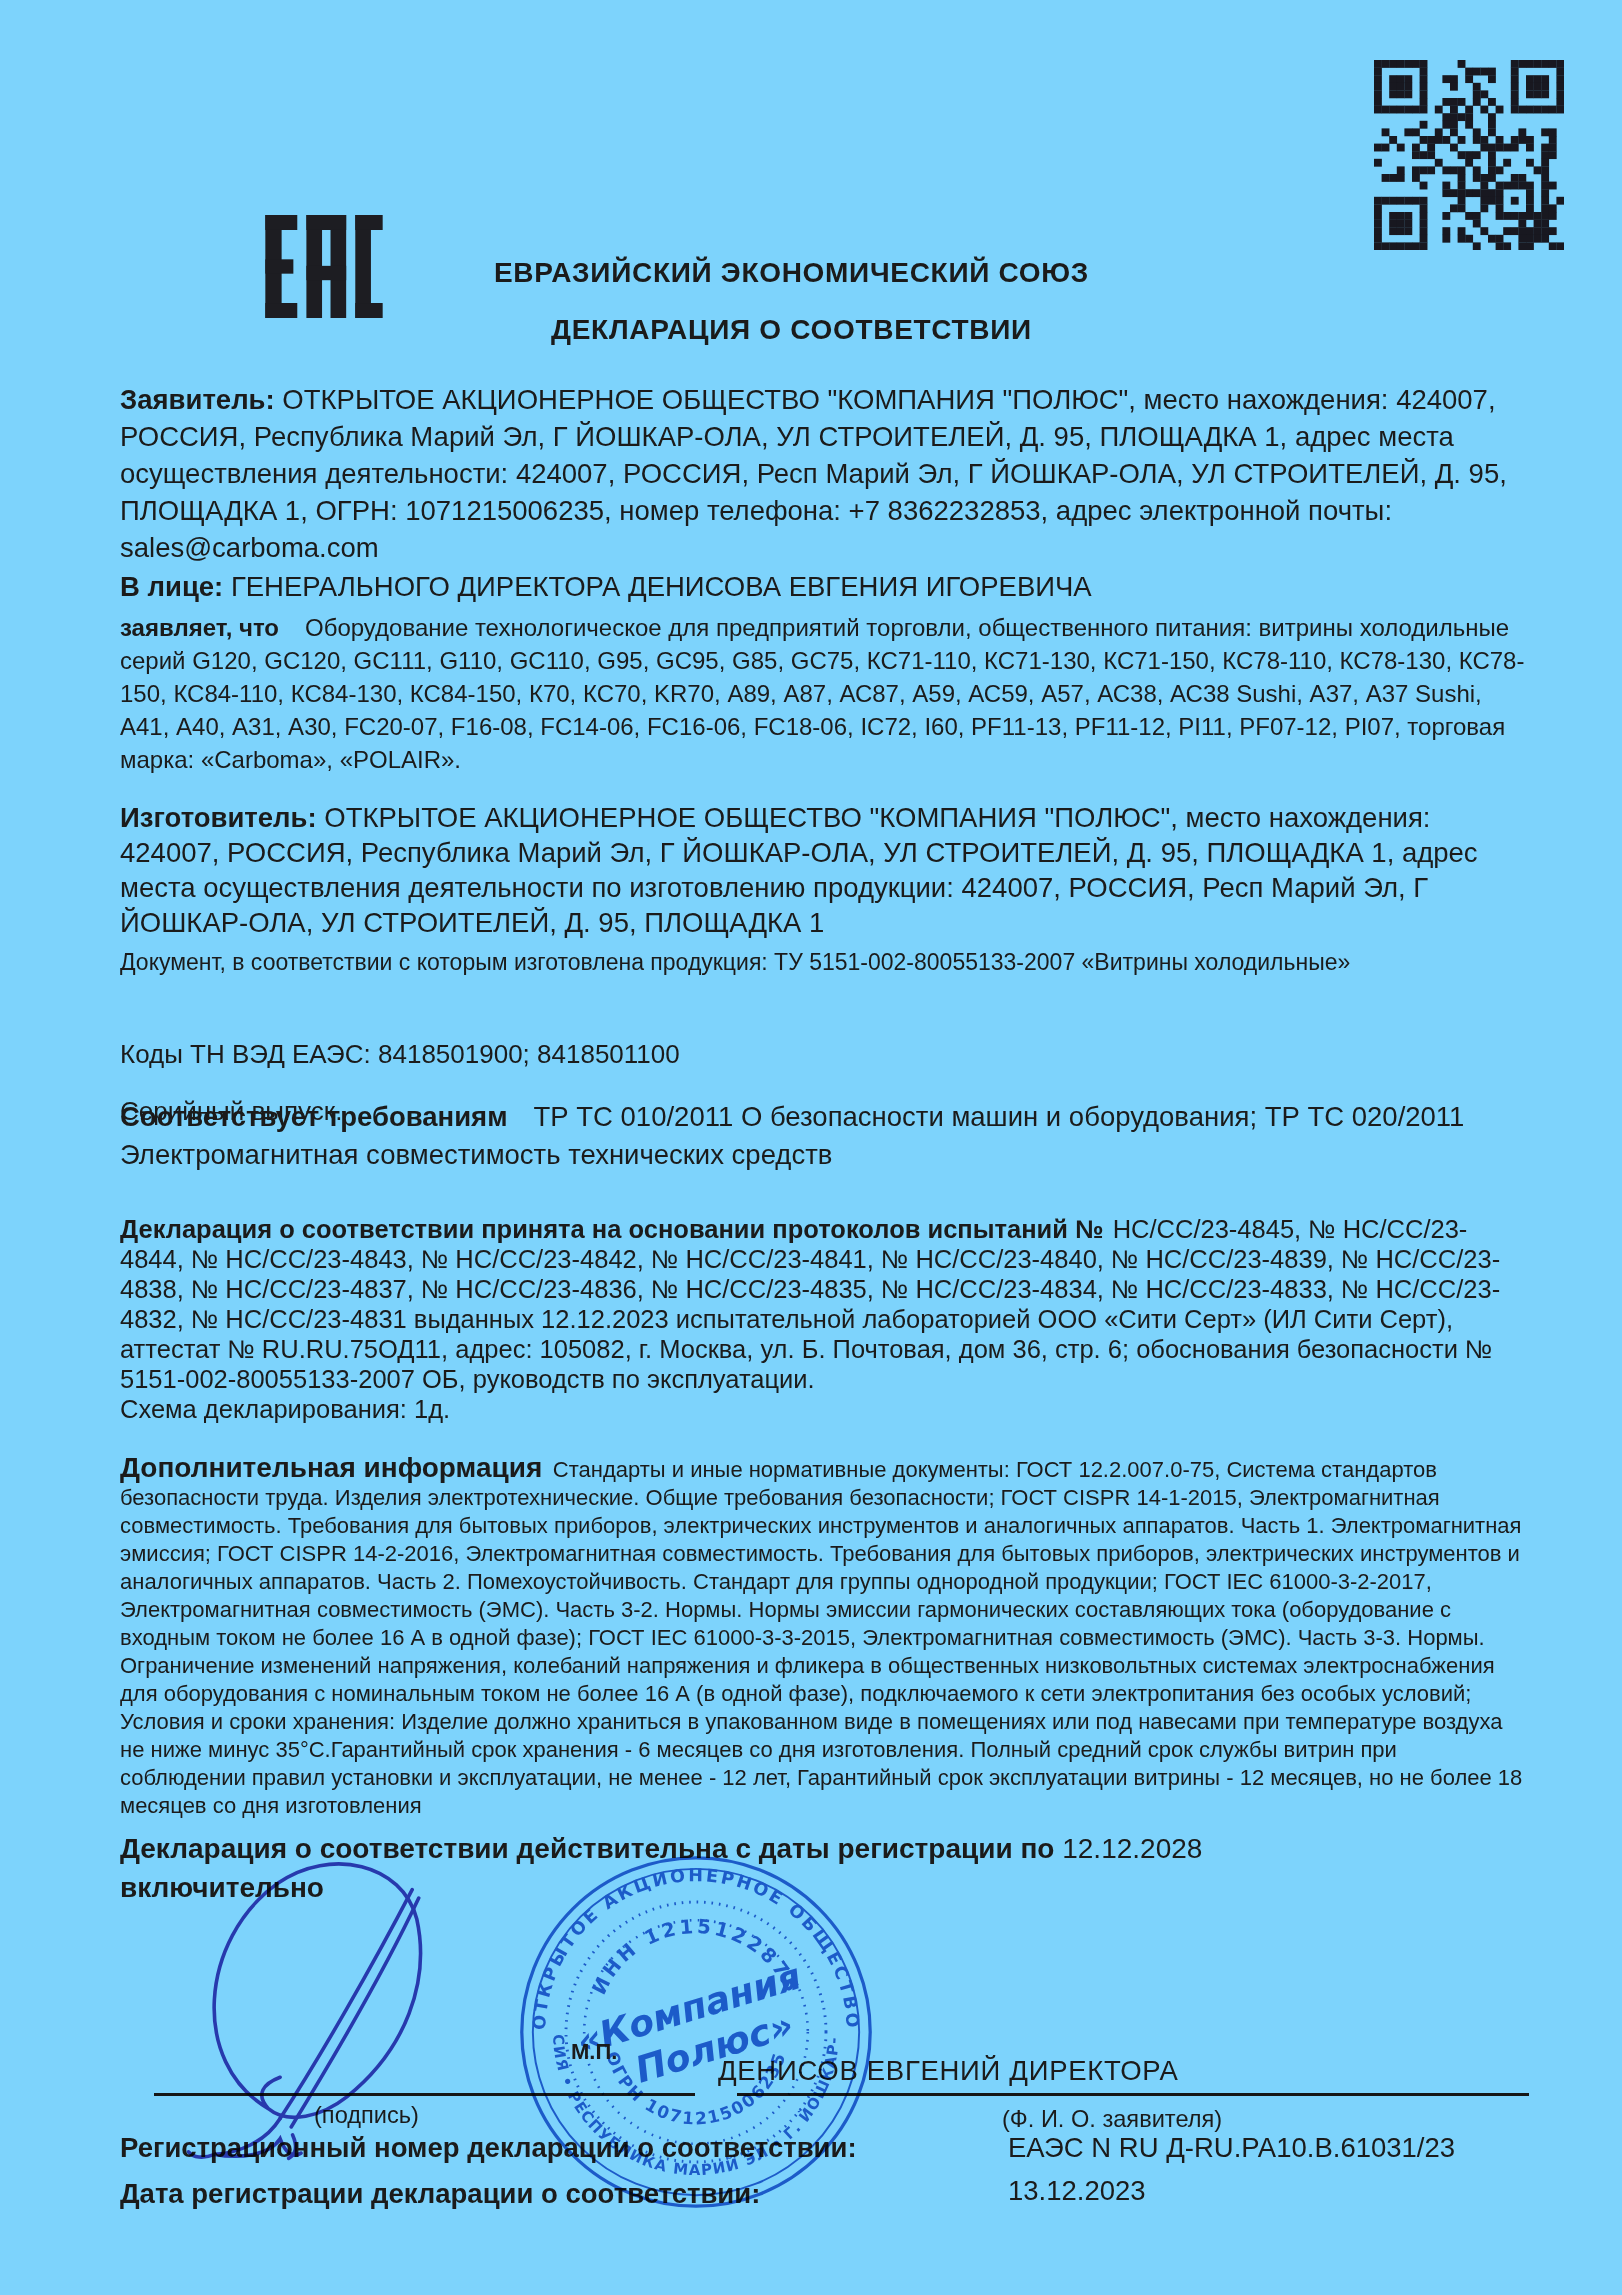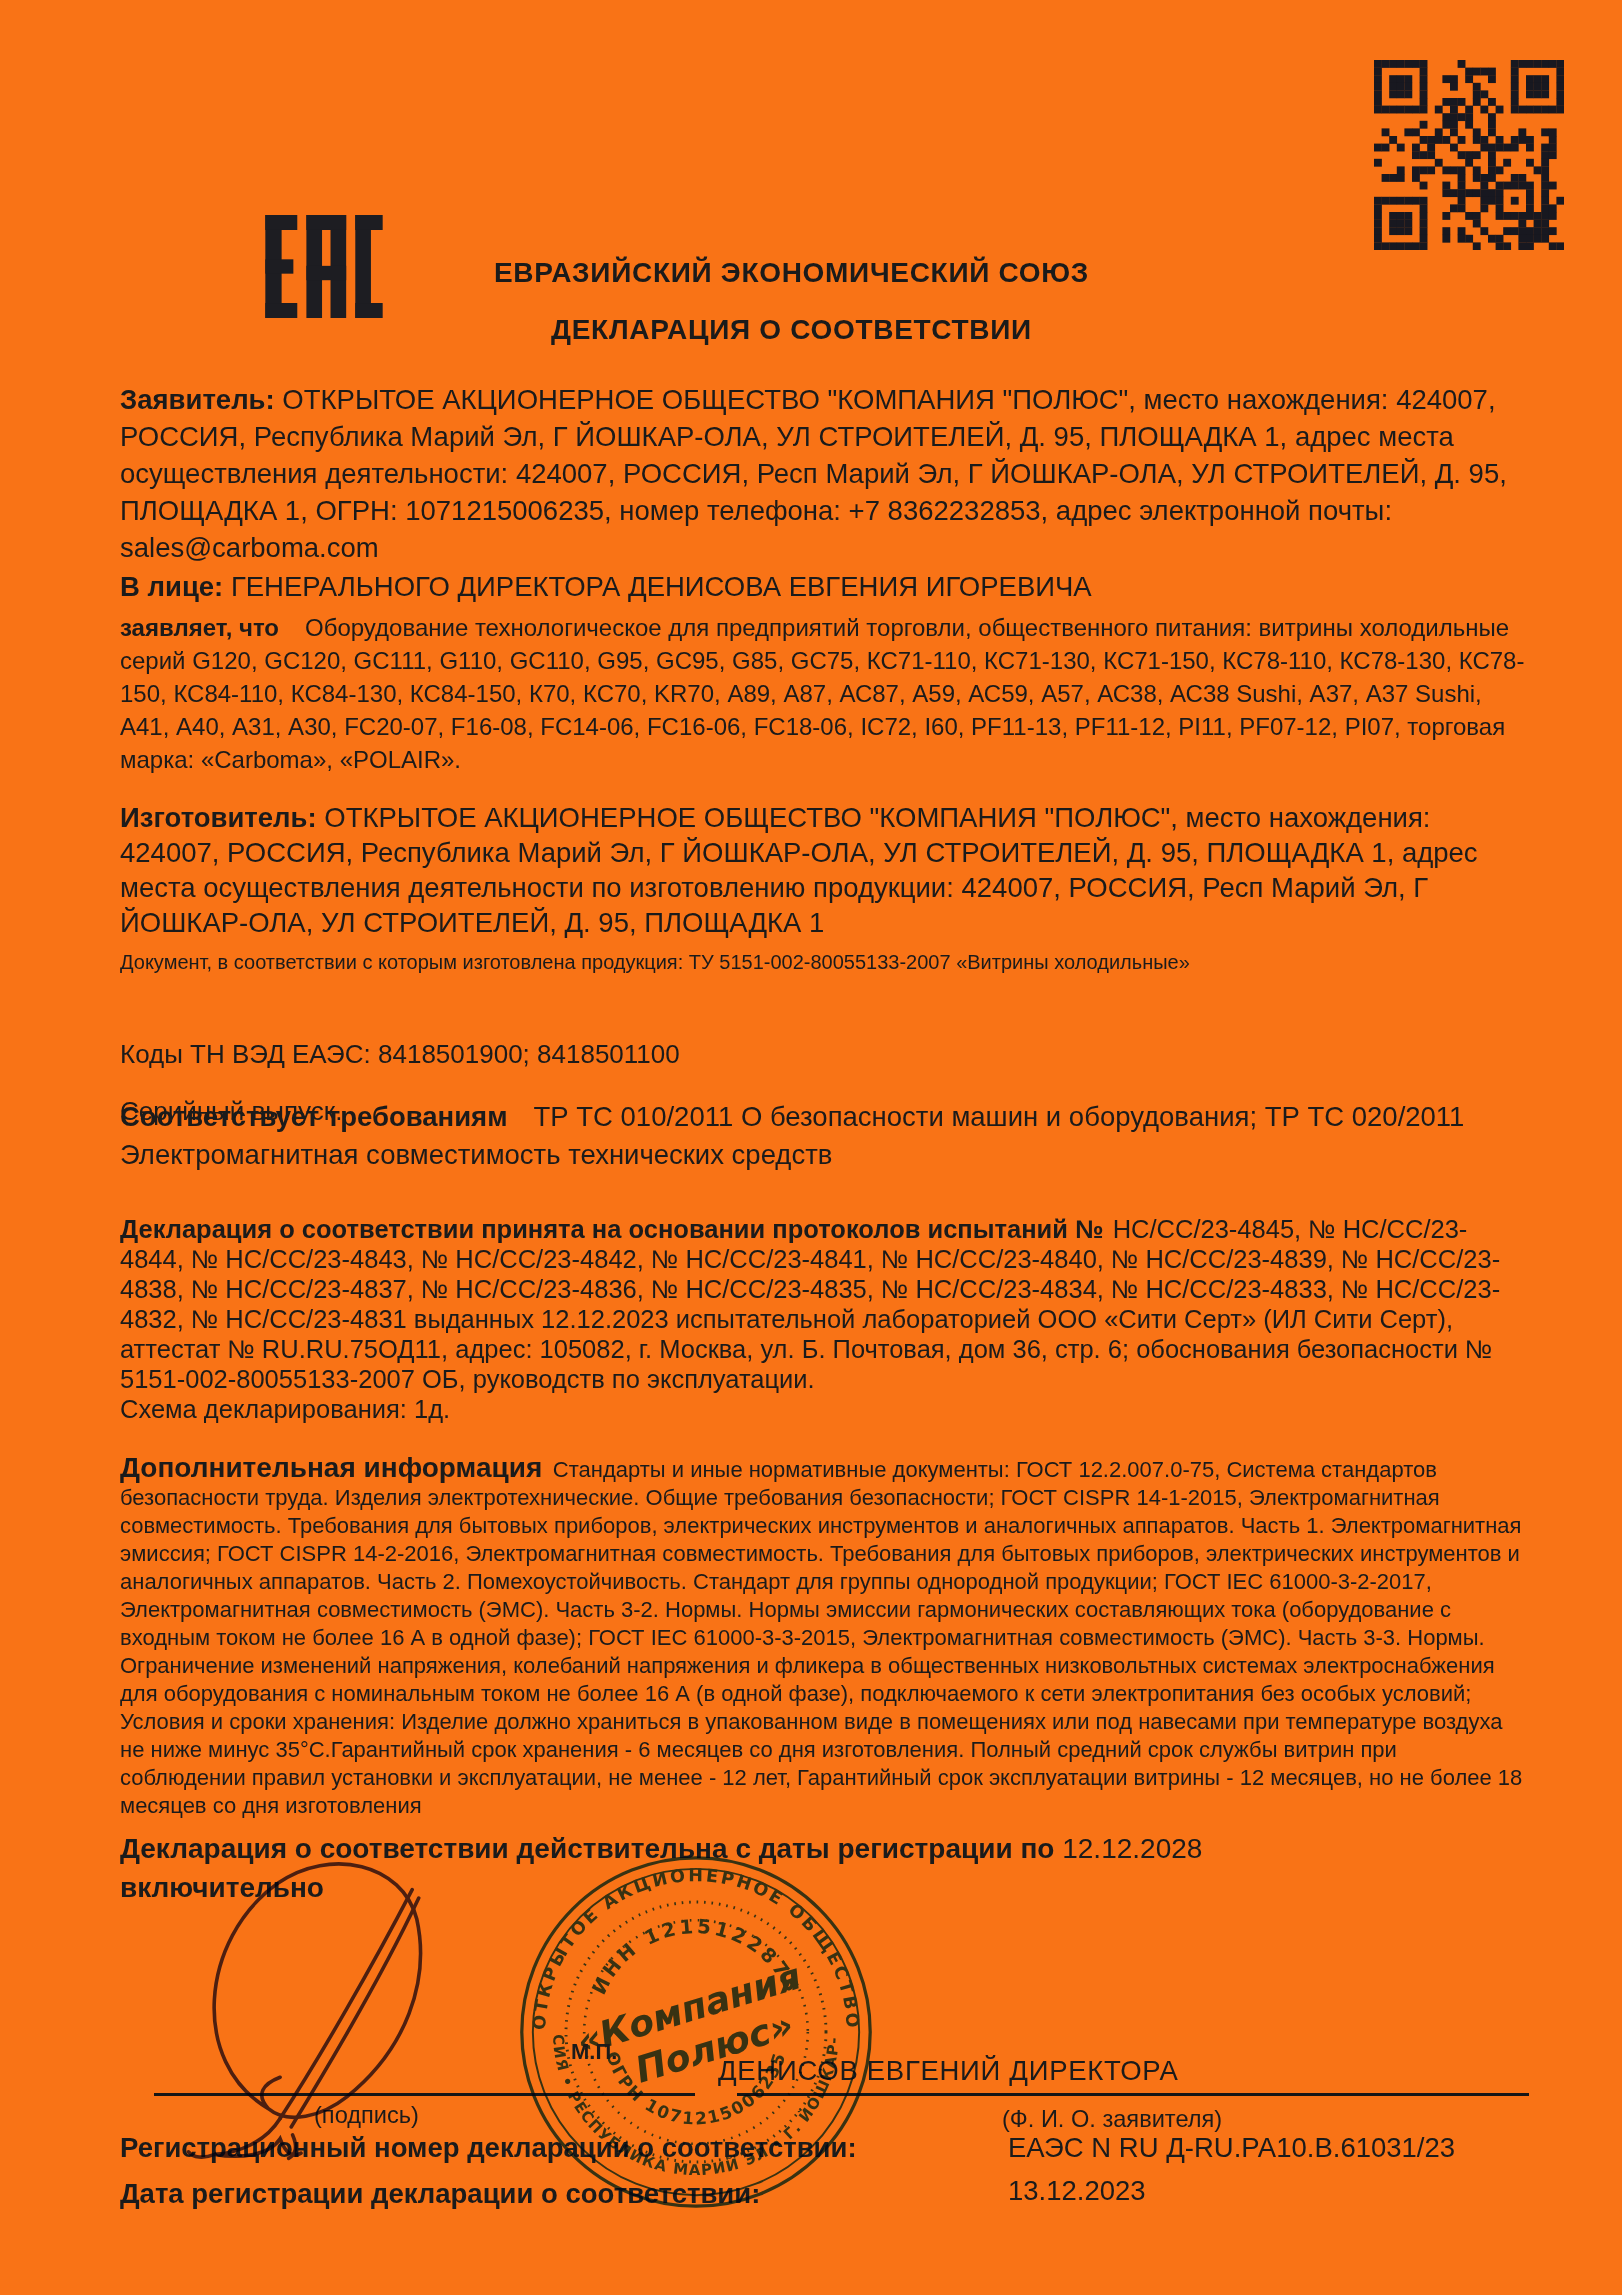--- a/index.html
+++ b/index.html
@@ -1,31 +1,31 @@
 <!DOCTYPE html>
 <html lang="ru" style="font-size:10.5px"><head>
 <meta charset="utf-8">
 <style>
   html,body{margin:0;padding:0;background:#e8e8e8;}
   .page{
-    position:relative;width:1623px;height:2295px;background:#f97316;
+    position:relative;width:1623px;height:2295px;background:#7dd3fc;
     font-family:"Liberation Sans","DejaVu Sans",sans-serif;color:#1b1b1b;
     overflow:hidden;
   }
   .abs{position:absolute;}
   .blk{position:absolute;left:120px;width:1408px;}
   p{margin:0;}
   .b{font-weight:bold;}
   .titles{left:281px;top:257px;width:1021px;text-align:center;}
   .title-line{font-size:28px;font-weight:bold;letter-spacing:0.7px;}
   .title-line + .title-line{margin-top:25px;}
   .body-42{font-size:27.5px;line-height:37px;}
   .body-41{font-size:24px;line-height:33px;}
   .body-42b{font-size:27.5px;line-height:35px;}
-  .body-39{font-size:20px;line-height:33px;}
+  .body-39{font-size:23px;line-height:33px;}
   .body-40{font-size:26px;line-height:34px;margin-top:36px;}
   .conforms{font-size:27.5px;line-height:38px;}
   .basis{font-size:25.5px;line-height:30px;}
   .addl{font-size:22px;line-height:28px;}
   .addl .lead{font-size:28px;font-weight:bold;margin-right:10.5px;}
   .validity{font-size:28px;line-height:39px;font-weight:bold;}
   .validity .date{font-weight:normal;}
   .lead-gap{margin-right:26px;}
   .lead-gap-sm{margin-right:9.2px;}
   .sig-line{position:absolute;height:2.6px;background:#161616;}

